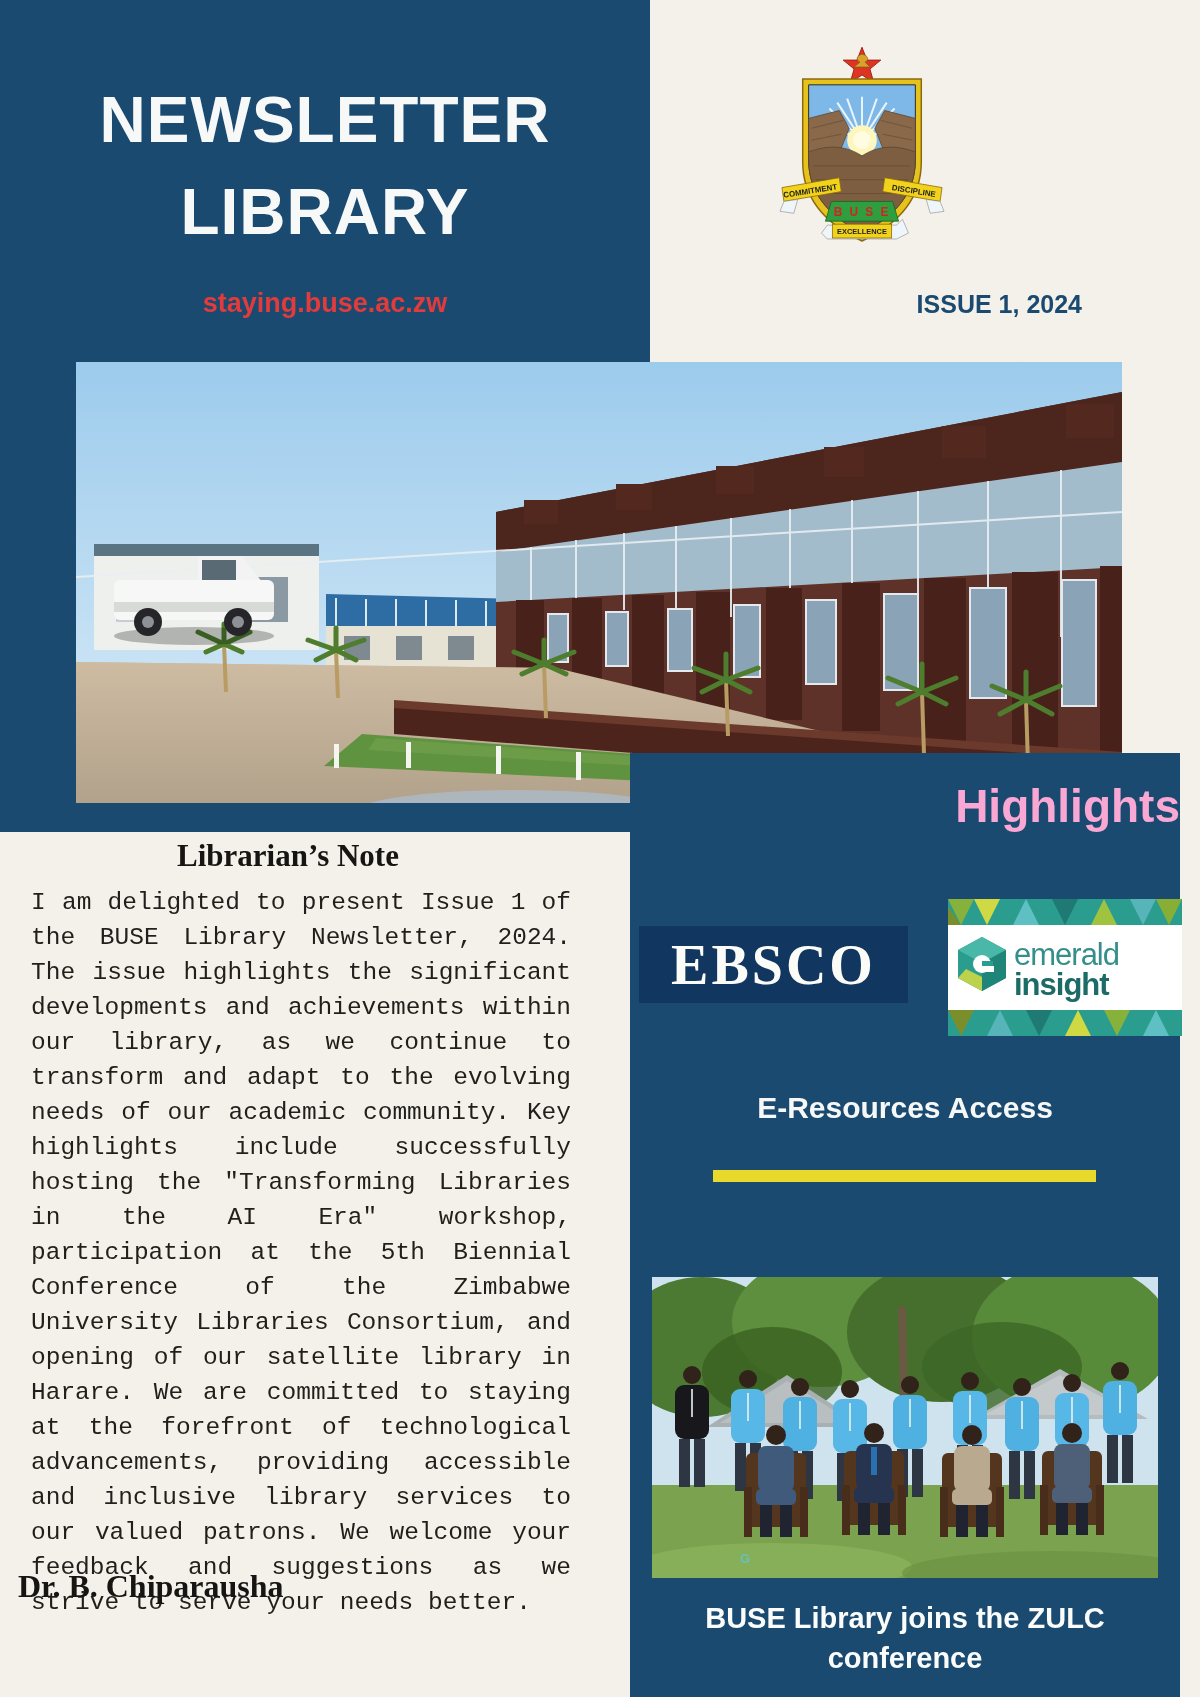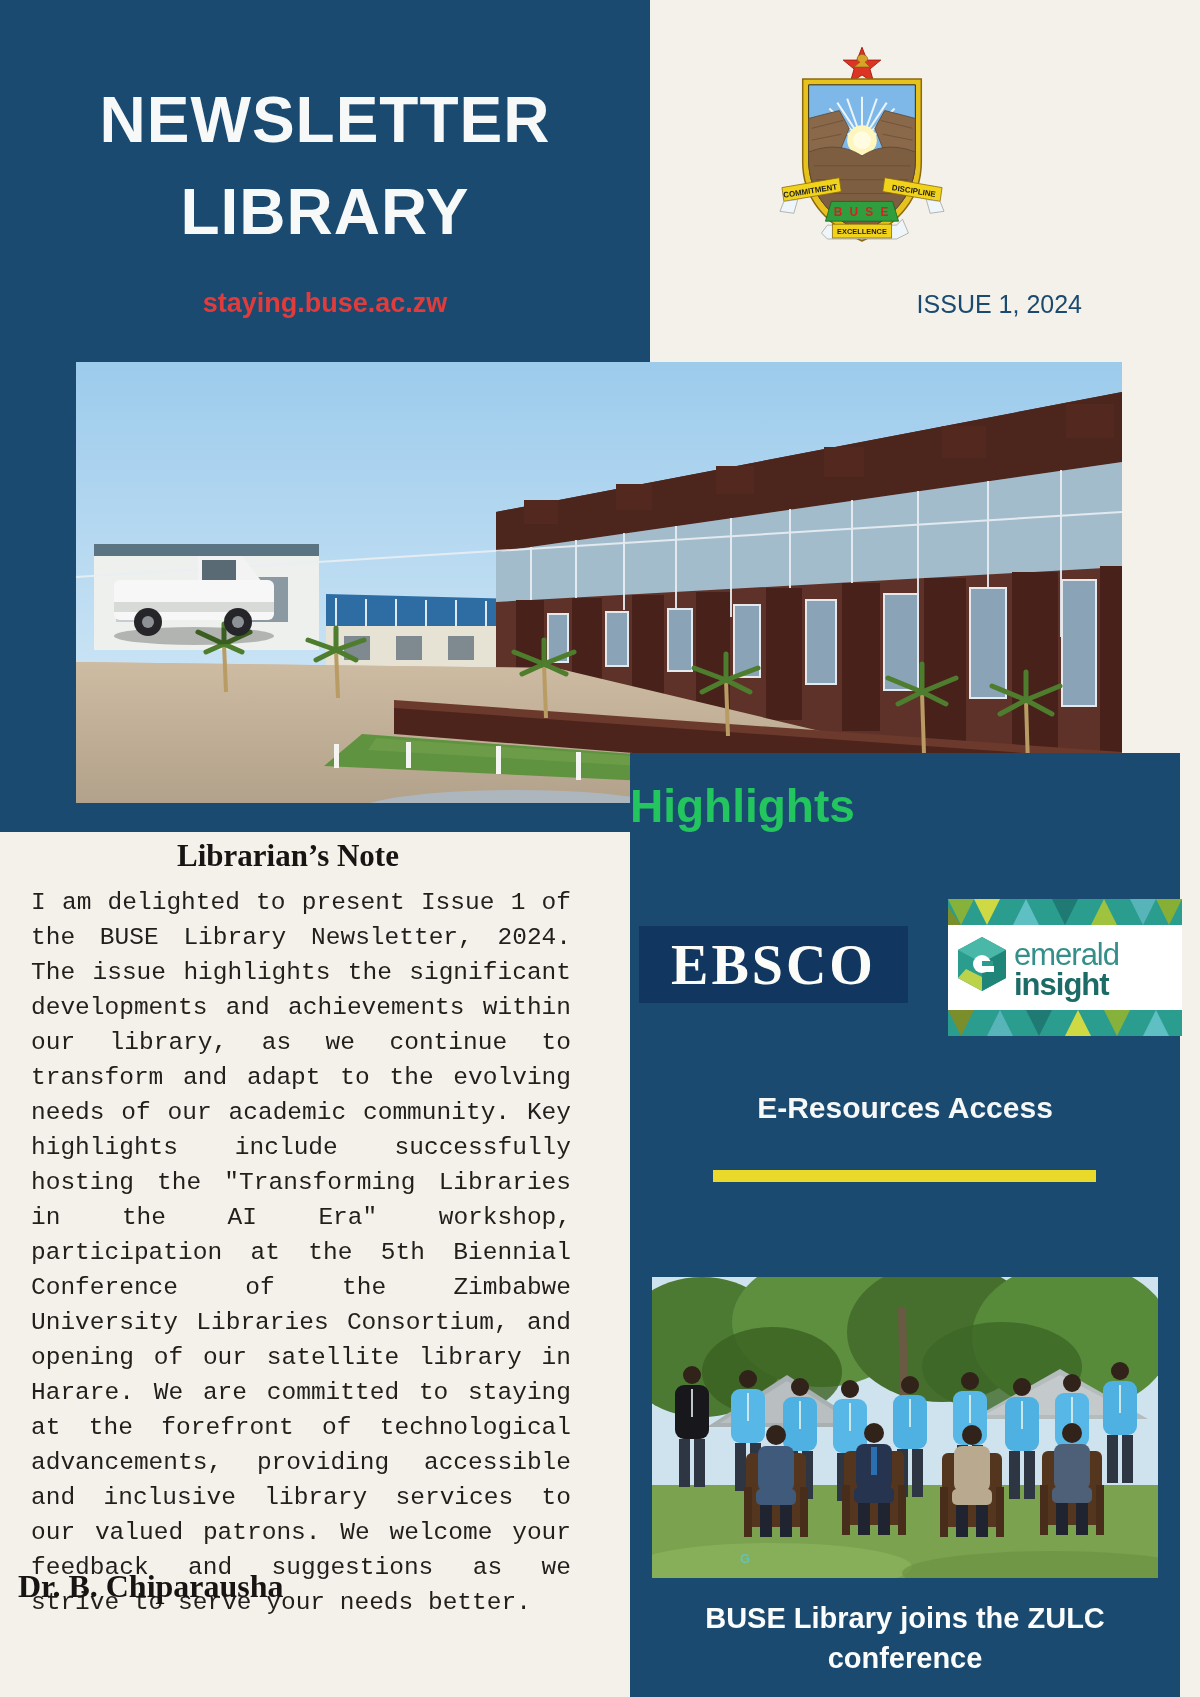--- a/index.html
+++ b/index.html
@@ -8,36 +8,36 @@
 
   
   .masthead{position:absolute;left:0;top:0;width:650px;height:832px;background:#1b4a70;z-index:1;}
   .nl-title{position:absolute;left:0;top:74px;width:650px;text-align:center;color:#f7f8f8;
     font-weight:800;font-size:64px;line-height:92px;letter-spacing:1px;}
   .nl-url{position:absolute;left:0;top:288px;width:650px;text-align:center;color:#e23b3b;
     font-weight:700;font-size:27px;}
 
   
   .crest{position:absolute;left:778px;top:42px;width:168px;height:224px;z-index:0;}
-  .issue{position:absolute;right:118px;top:290px;color:#1b4a70;font-weight:400;font-size:25px;z-index:0;}
+  .issue{position:absolute;right:118px;top:290px;color:#1b4a70;font-weight:700;font-size:25px;z-index:0;}
 
   
   .building-photo{position:absolute;left:76px;top:362px;width:1046px;height:441px;z-index:2;overflow:hidden;}
 
   
   .note-heading{position:absolute;left:18px;top:812px;width:540px;text-align:center;
     font-family:"Liberation Serif",serif;font-weight:700;font-size:31px;color:#161513;z-index:1;}
   .note-body{position:absolute;left:18px;top:872px;width:540px;font-family:Liberation Mono, monospace;
     font-size:24.5px;line-height:35px;color:#211f1c;text-align:justify;z-index:1;margin:13px;}
   .note-sig{position:absolute;left:18px;top:1568px;font-family:"Liberation Serif",serif;
     font-weight:700;font-size:32px;color:#161513;z-index:1;}
 
   
   .hl-panel{position:absolute;left:630px;top:753px;width:550px;height:944px;background:#1b4a70;z-index:3;}
-  .hl-title{position:absolute;left:0;top:26px;width:550px;text-align:left;color:#22c55e;
+  .hl-title{position:absolute;left:0;top:26px;width:550px;text-align:right;color:#f9a8d4;
     font-weight:800;font-size:46px;}
   .ebsco-box{position:absolute;left:9px;top:173px;width:269px;height:77px;background:#11365f;
     display:flex;align-items:center;justify-content:center;}
   .ebsco-word{color:#fbfbf8;font-family:"Liberation Serif",serif;font-weight:700;font-size:56px;letter-spacing:3px;}
   .emerald-box{position:absolute;left:286px;top:146px;width:234px;height:137px;background:#ffffff;margin-left:32px;}
   .eres{position:absolute;left:0;top:338px;width:550px;text-align:center;color:#f6f8f8;
     font-weight:800;font-size:30px;}
   .yline{position:absolute;left:83px;top:417px;width:383px;height:12px;background:#e8d92b;}
   .group-photo{position:absolute;left:22px;top:524px;width:506px;height:301px;overflow:hidden;}
   .hl-caption{position:absolute;left:45px;top:845px;width:460px;text-align:center;color:#fbfcfc;

